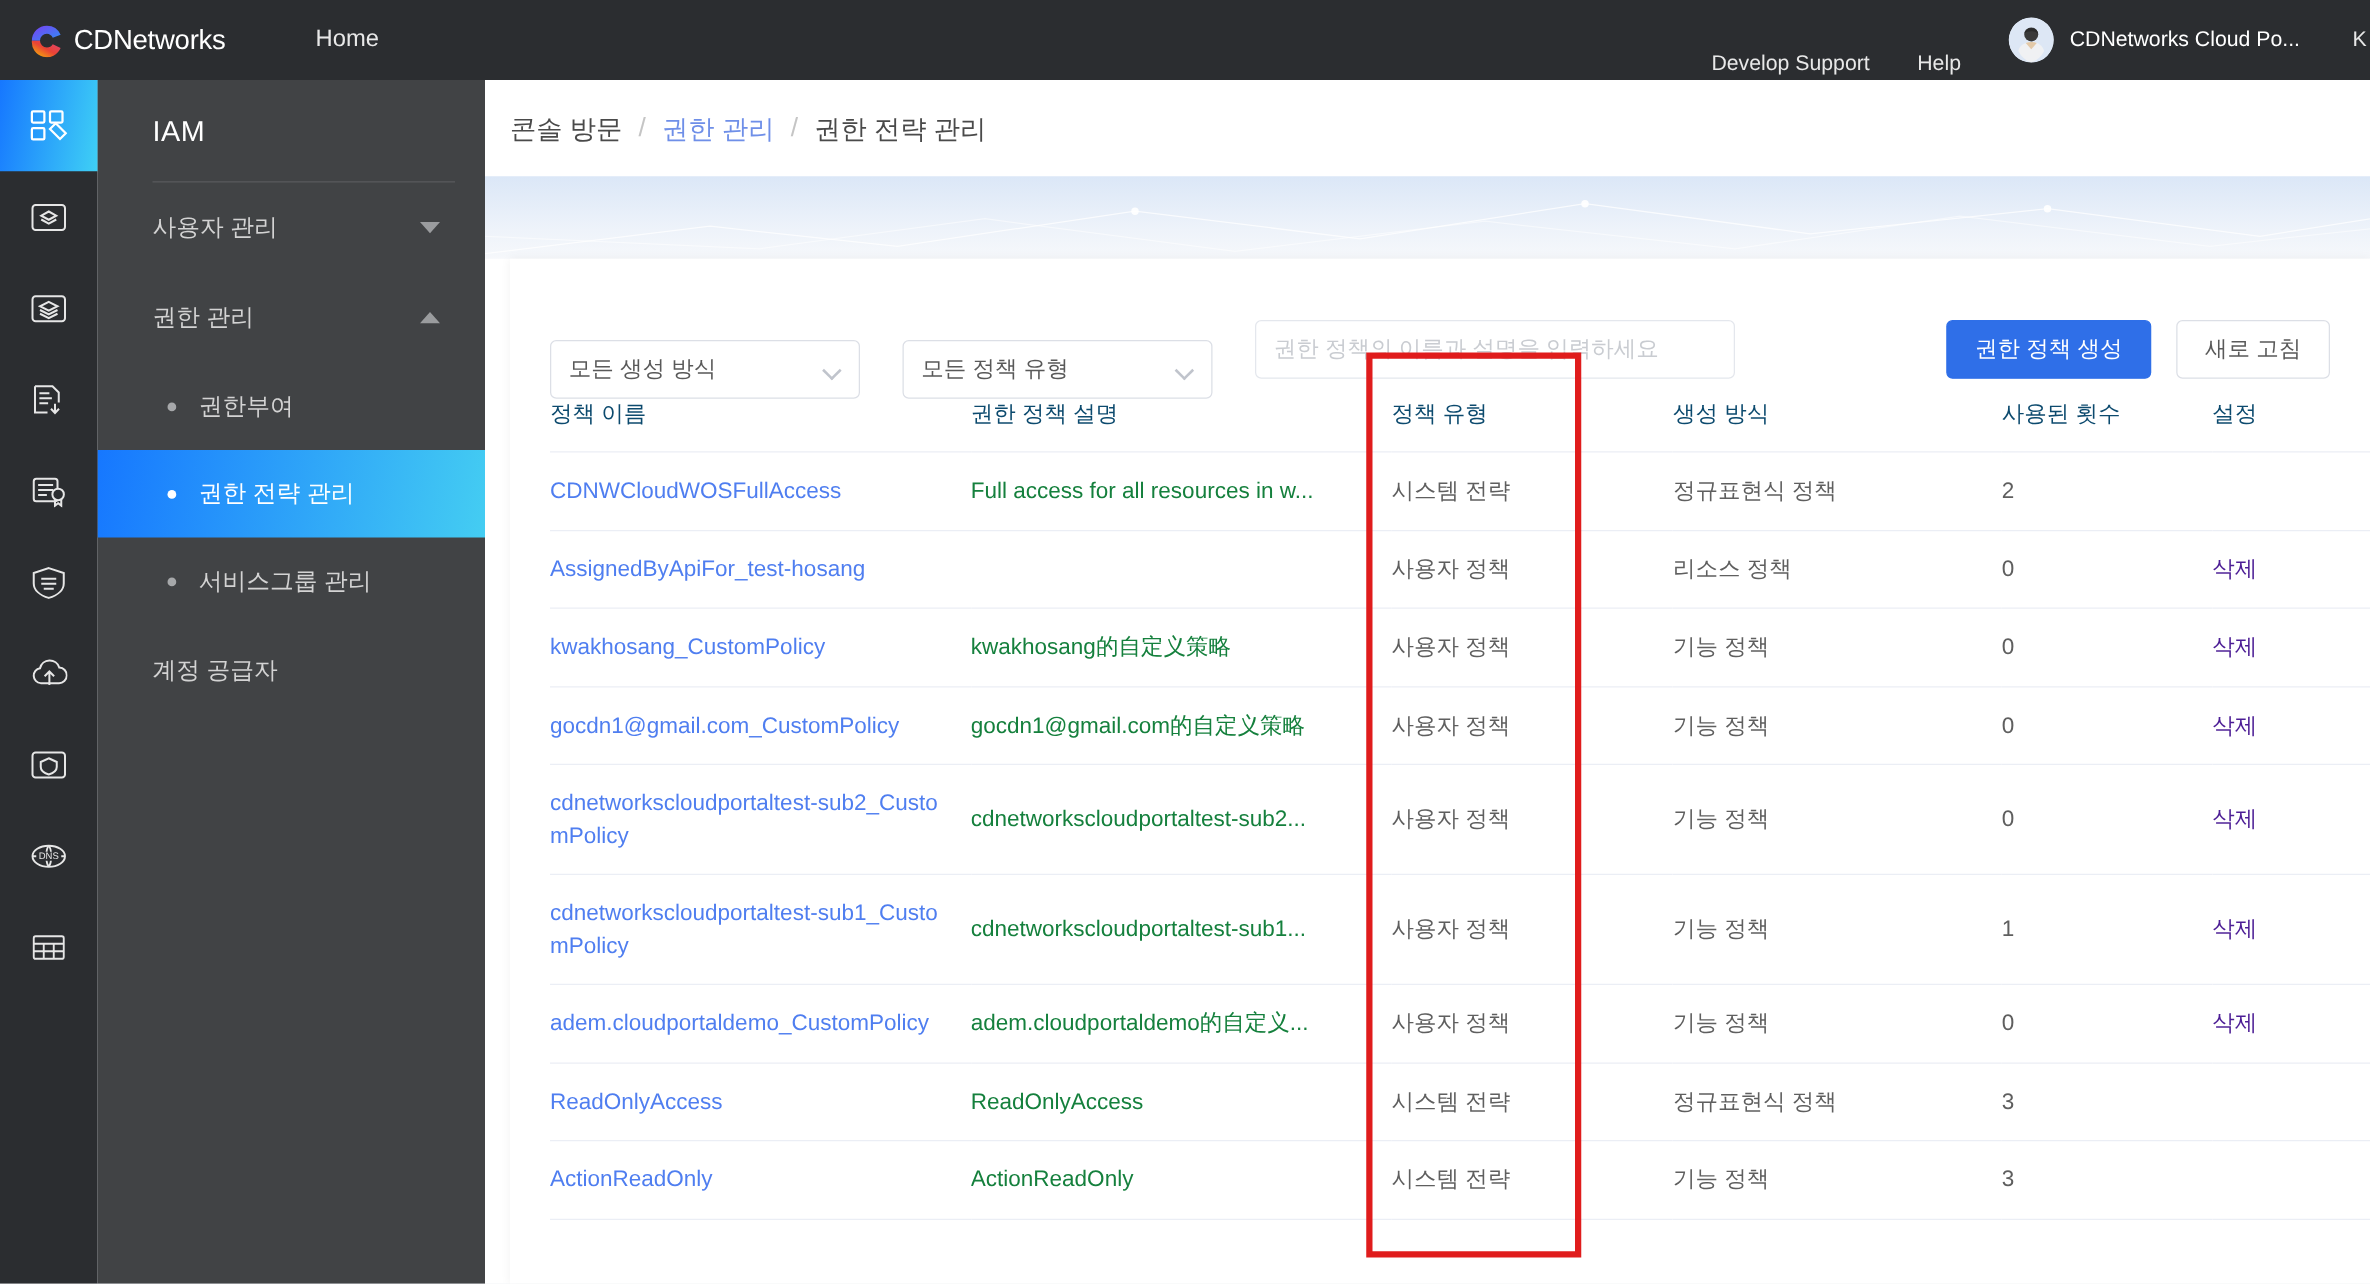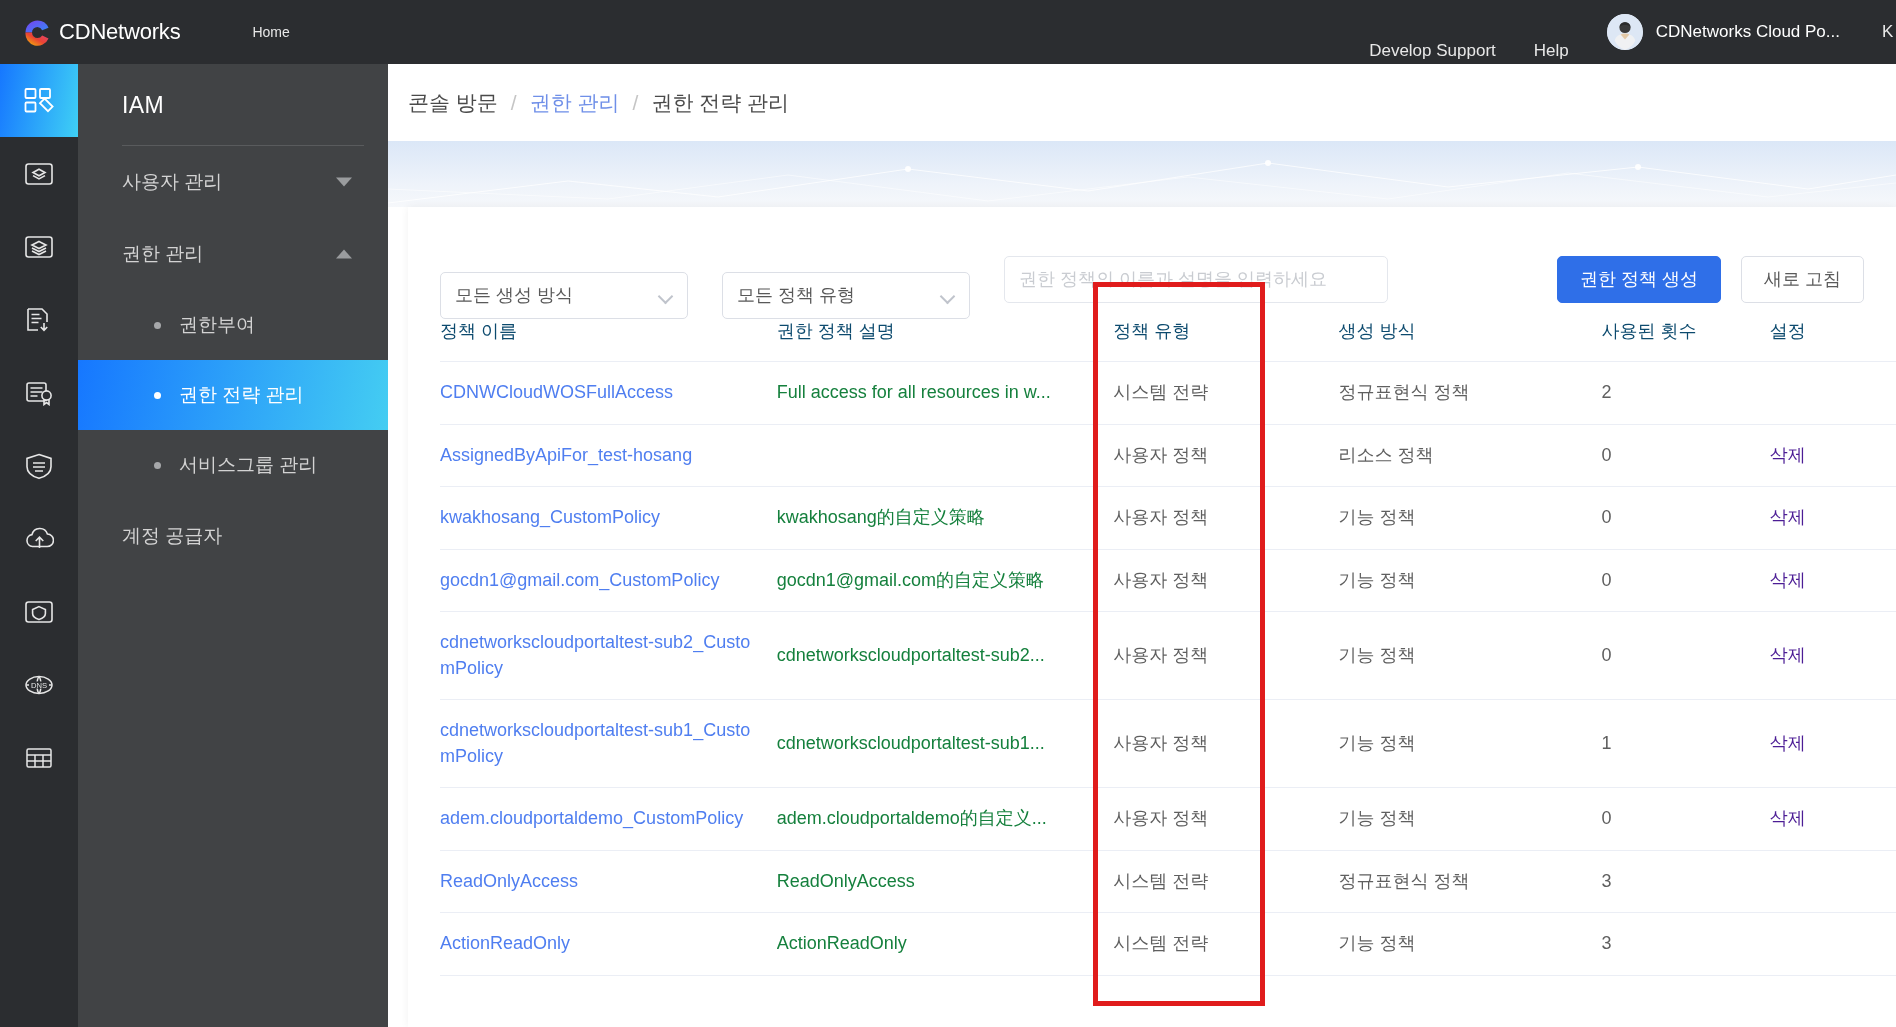--- a/index.html
+++ b/index.html
@@ -20,21 +20,21 @@
     z-index: 30;
   }
   .brand { display: flex; align-items: center; margin-left: 24px; }
   .brand-logo { width: 27px; height: 27px; position: relative; }
   .brand-logo svg { display: block; }
   .brand-name {
     color: #ffffff; font-size: 22px; letter-spacing: -0.2px;
     margin-left: 8px; font-weight: 400; white-space: nowrap;
   }
   .nav-home {
-    color: #e8e8e8; font-size: 14px; margin-left: 72px; white-space: nowrap;
+    color: #e8e8e8; font-size: 19px; margin-left: 72px; white-space: nowrap;
     cursor: pointer;
   }
   .topbar-right {
     margin-left: auto; display: flex; align-items: center; height: 100%;
     padding-right: 0px;
   }
   .topbar-link {
     color: #e8e8e8; font-size: 17px; margin-right: 38px;
     white-space: nowrap; cursor: pointer; margin-top: 37px;
   }
@@ -90,21 +90,21 @@
   }
   .caret.down {
     border-left: 8px solid transparent; border-right: 8px solid transparent;
     border-top: 9px solid #9a9c9e;
   }
   .caret.up {
     border-left: 8px solid transparent; border-right: 8px solid transparent;
     border-bottom: 9px solid #9a9c9e;
   }
   .subnav-child {
-    display: flex; align-items: center; height: 70px; padding-left: 76px;
+    display: flex; align-items: center; height: 70px; padding-left: 56px;
     cursor: pointer;
   }
   .subnav-child .dot {
     width: 7px; height: 7px; border-radius: 50%; background: #a6a8aa;
     margin-right: 18px; flex: 0 0 auto;
   }
   .subnav-child span.lbl { color: #d3d3d3; font-size: 19px; }
   .subnav-child.active {
     background: linear-gradient(100deg, #1677ff 0%, #44cdf2 100%);
   }

